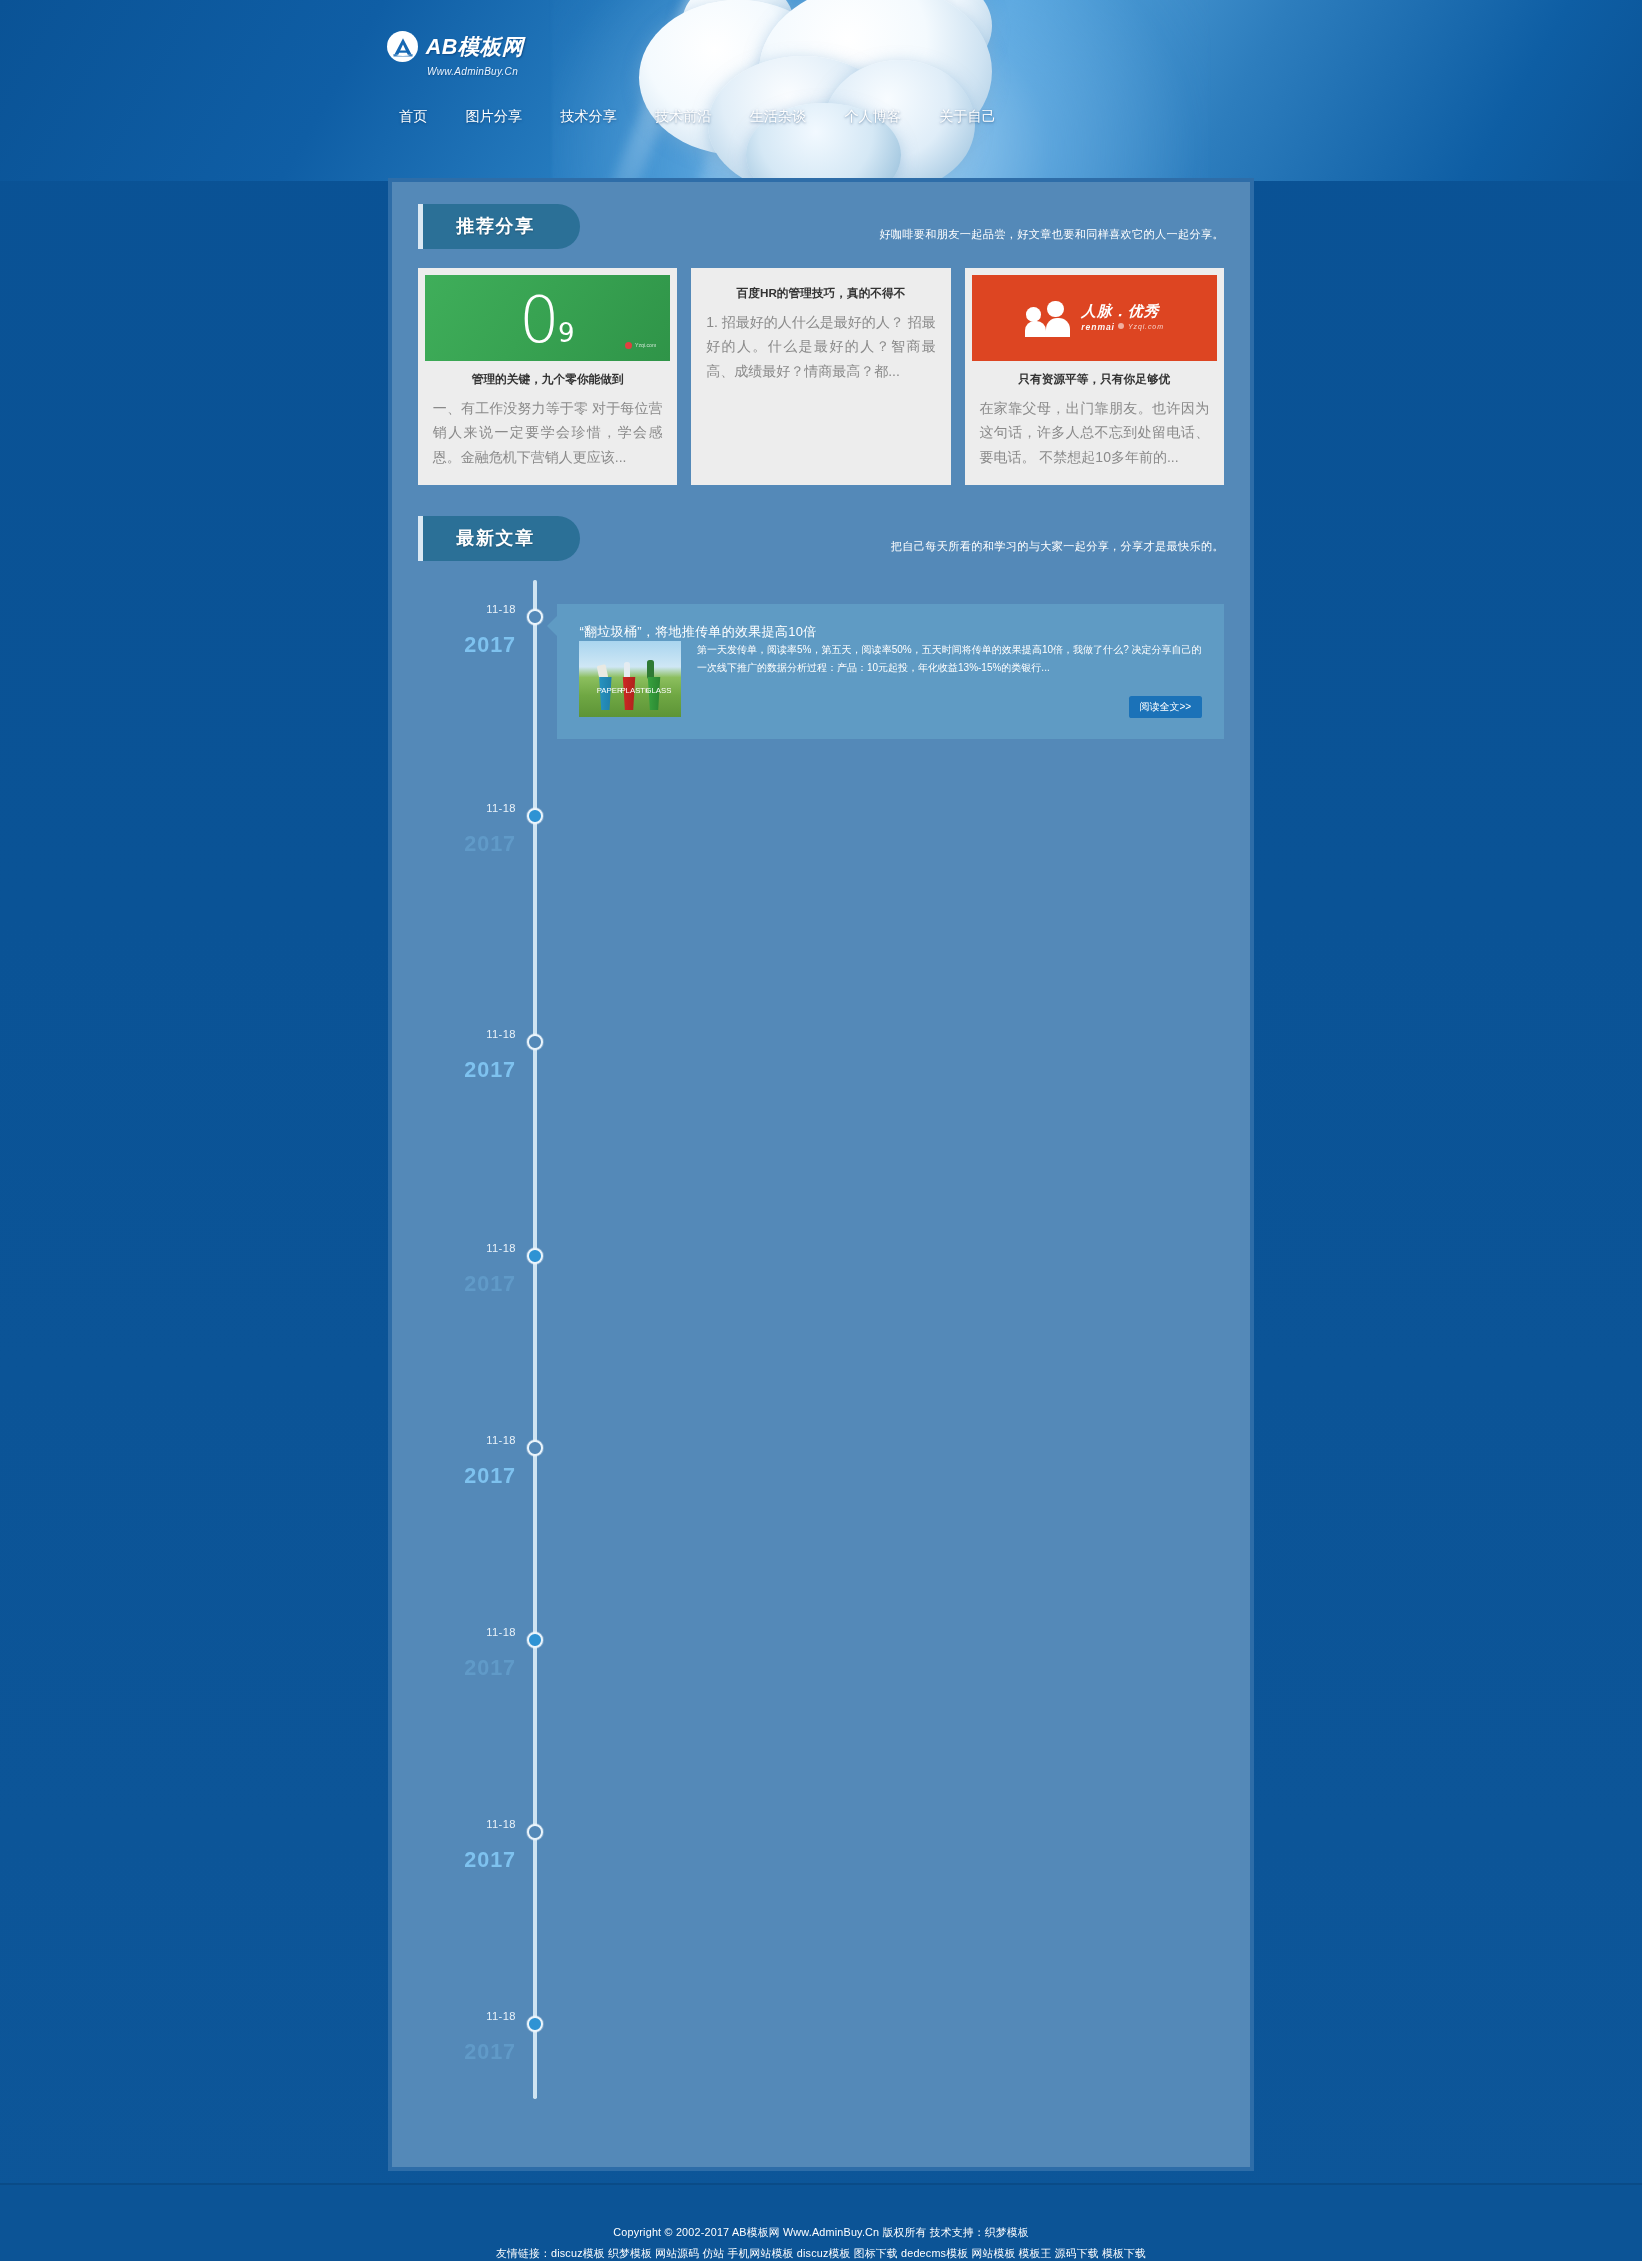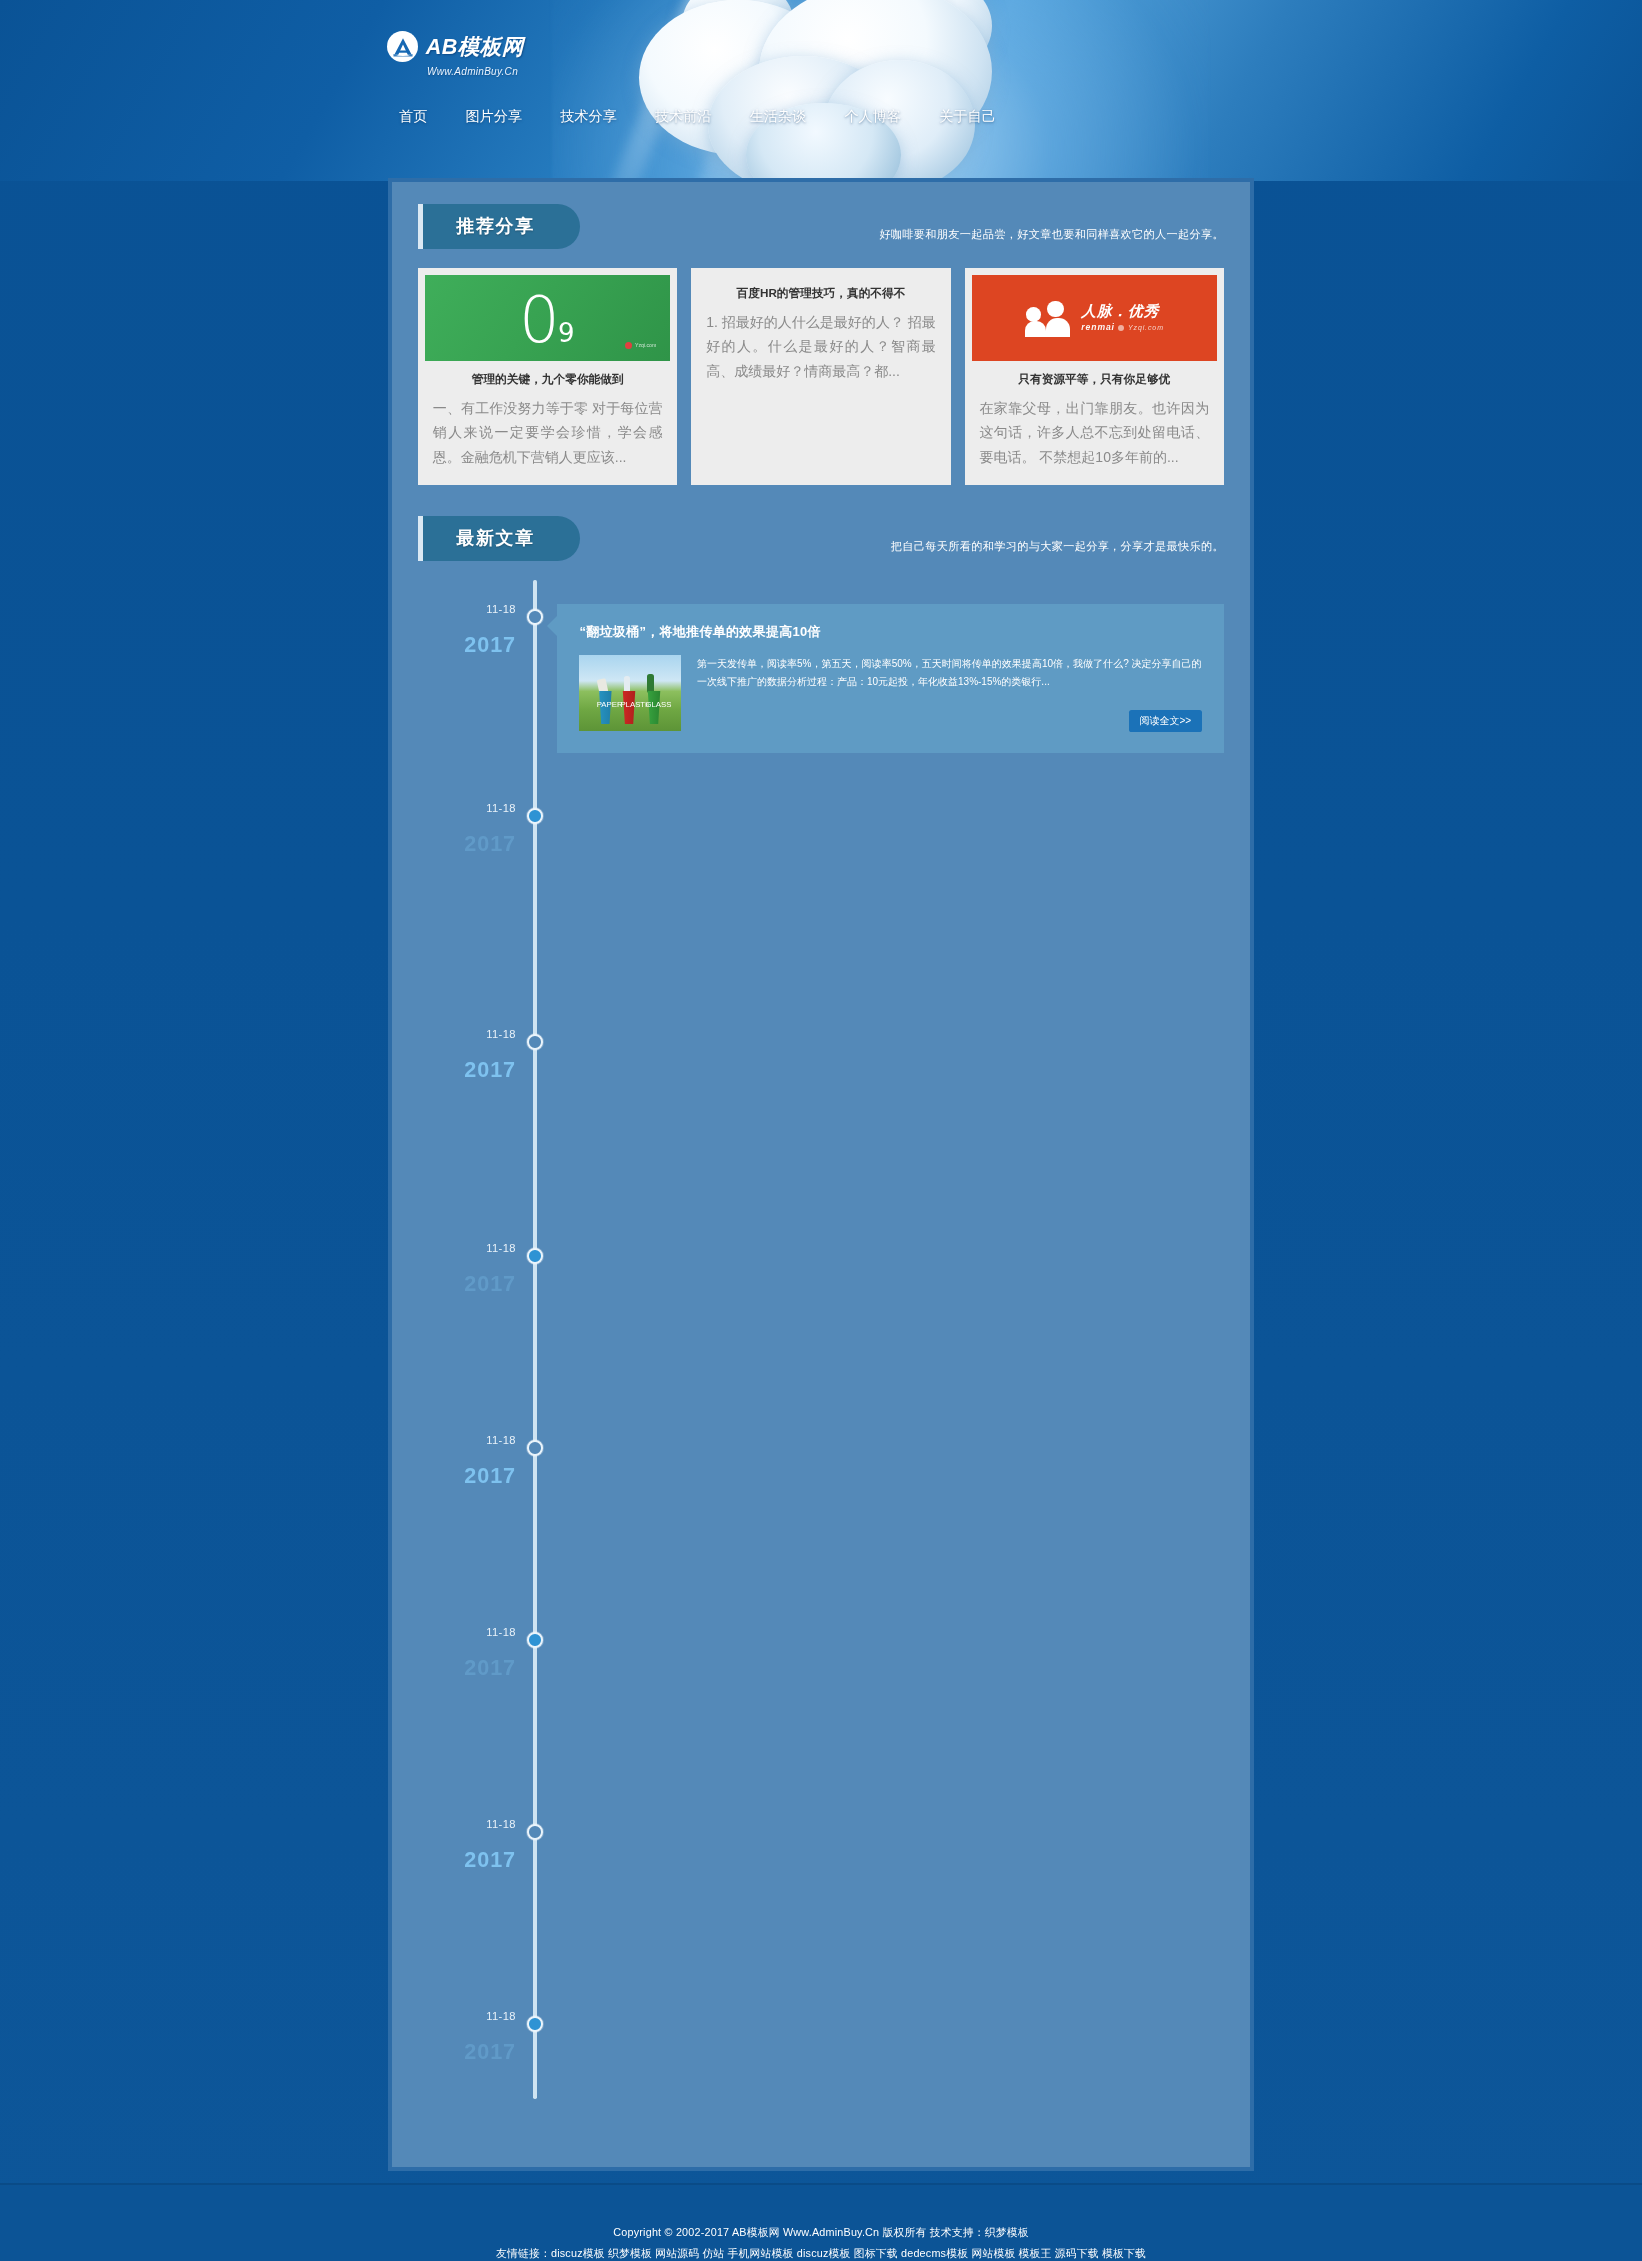--- a/index.html
+++ b/index.html
@@ -169,21 +169,21 @@
   .rm-people { position:relative; width:48px; height:36px; }
   .rm-people .h { position:absolute; background:#fff; border-radius:50%; }
   .rm-people .h1 { width:14.7px; height:14.7px; left:1.7px;  top:7px; }
   .rm-people .h2 { width:16.4px; height:16.4px; left:22.4px; top:0.9px; }
   .rm-people .b { position:absolute; background:#fff; }
   .rm-people .b1 { width:21.6px; height:15.5px; left:0px;  top:21.6px; border-radius:9.5px 9.5px 0 0; }
   .rm-people .b2 { width:24px; height:19px; left:21px; top:18px; border-radius:11.2px 11.2px 0 0; }
   .rm-txt { color:#fff; line-height:1.1; }
   .rm-cn { font-size:14.7px; font-weight:bold; font-style:italic; letter-spacing:0.9px; }
   .rm-en { font-size:8.6px; font-style:italic; letter-spacing:0.9px; margin-top:3.5px;
-           display:flex; align-items:center; gap:3.5px; opacity:.95; }
+           display:flex; gap:3.5px; opacity:.95; }
   .rm-en i { width:6px;height:6px;border-radius:50%;background:rgba(255,255,255,.6); display:inline-block; }
 
   
   .timeline { position:relative; padding-top:24px; min-height:1519px; }
   .tl-line {
     position:absolute; left:115px; top:0; width:3.5px; height:1519px;
     background:#cfe4f2; border-radius:1.7px;
   }
   .tl-item { position:relative; min-height:114px; }
   .tl-date {
@@ -203,21 +203,21 @@
   .tl-card {
     margin-left:139px; background:#5f9bc4; position:relative;
     padding:19px 22.4px 22.4px 22.4px; min-height:110px;
   }
   .tl-card:before {
     content:""; position:absolute; left:-10.4px; top:12px;
     border-top:10.4px solid transparent; border-bottom:10.4px solid transparent;
     border-right:10.4px solid #5f9bc4;
   }
   .tl-title {
-    font-size:13px; font-weight:bold; color:#ffffff; margin-bottom:14px;
+    font-size:13px; font-weight:normal; color:#ffffff; 
     letter-spacing:0.3px;
   }
   .tl-row { display:flex; gap:15.5px; align-items:flex-start; }
   .tl-thumb {
     width:102px; height:76px; flex:0 0 102px; position:relative; overflow:hidden;
     background: linear-gradient(180deg,#a9d5ef 0%, #cfe7f5 34%, #8cbf5e 48%, #6fa743 72%, #5d9437 100%);
   }
   .tl-thumb .bin { position:absolute; bottom:7px; width:17.3px; height:33px; }
   .tl-thumb .bin:before {
     content:""; position:absolute; inset:0; border-radius:1.7px 1.7px 2.6px 2.6px;

